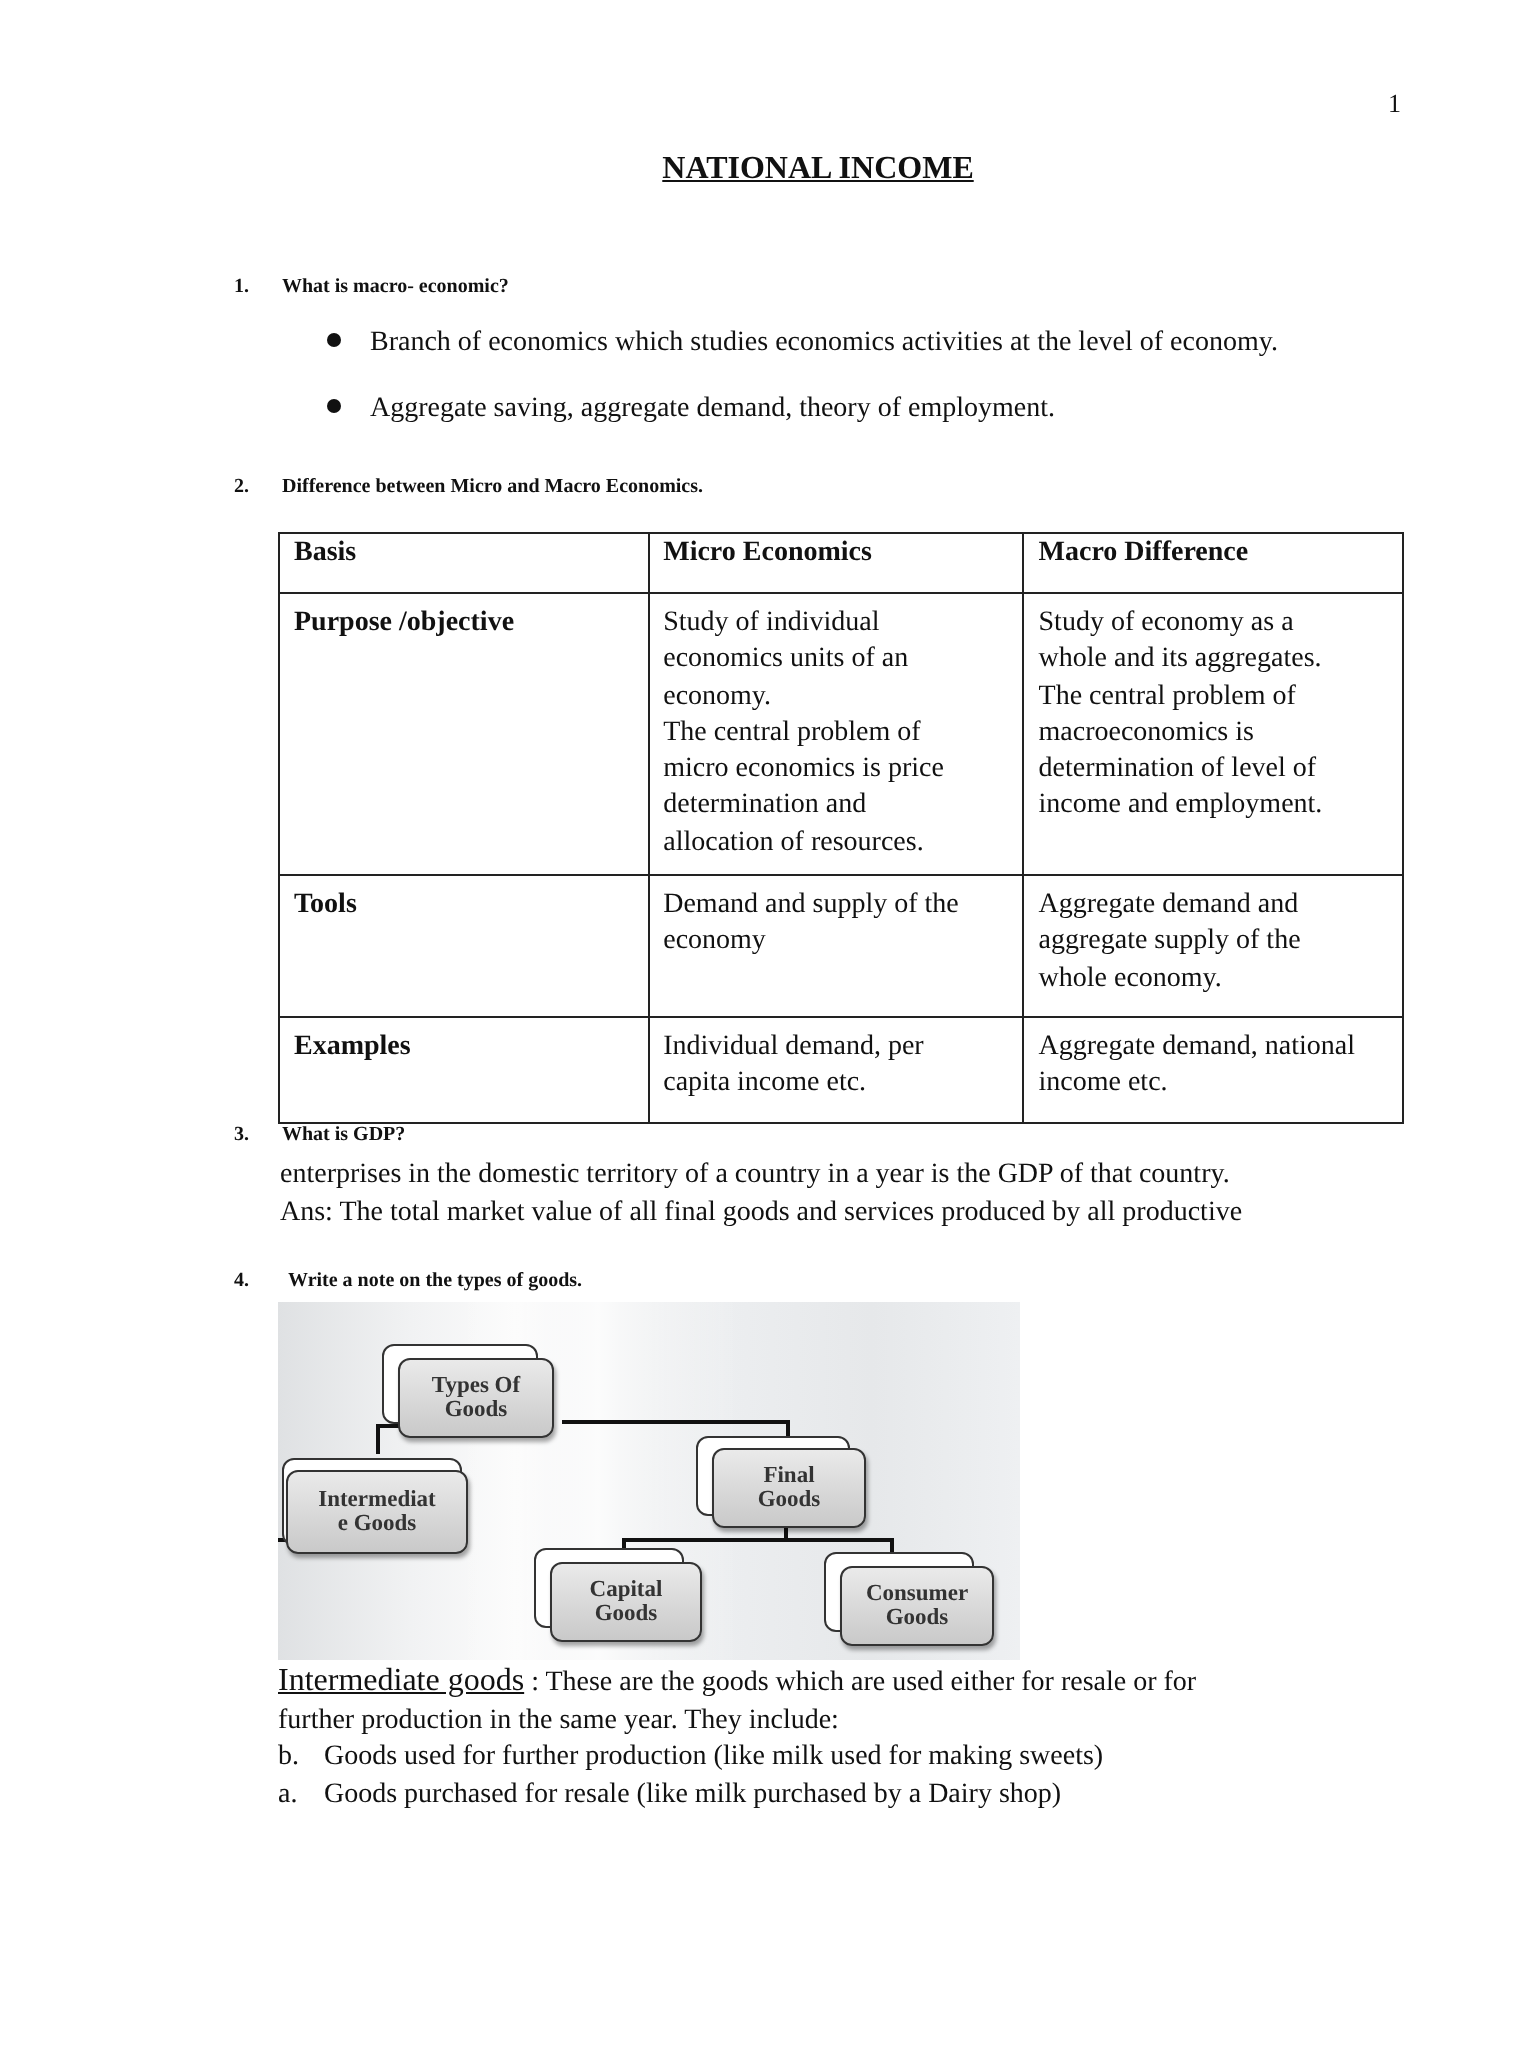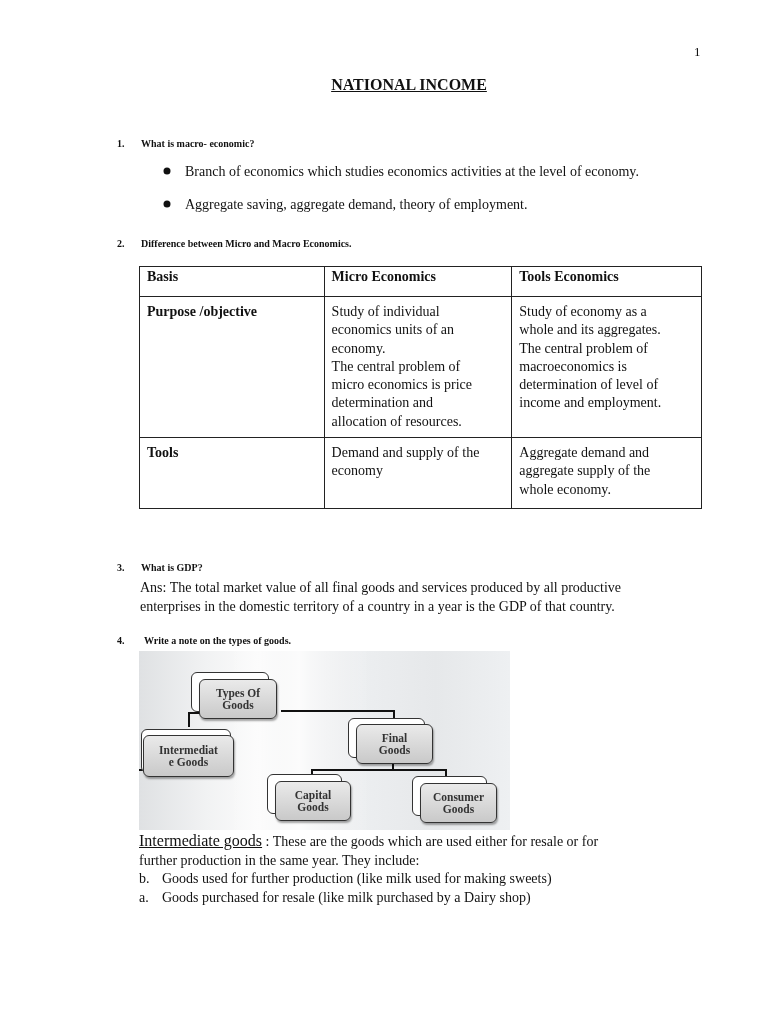--- a/index.html
+++ b/index.html
@@ -60,21 +60,21 @@
 <table class="cmp">
   <colgroup>
       <col style="width:185px">
       <col style="width:188px">
       <col style="width:190px">
     </colgroup>
   <tbody>
       <tr class="r0">
     <td class="h">Basis</td>
     <td class="h">Micro Economics</td>
-    <td class="h">Tools Economics</td>
+    <td class="h">Macro Difference</td>
   </tr>
   <tr class="r1">
     <td class="h">Purpose /objective</td>
     <td>
       <div>Study of individual</div>
       <div>economics units of an</div>
       <div>economy.</div>
       <div>The central problem of</div>
       <div>micro economics is price</div>
       <div>determination and</div>
@@ -94,29 +94,40 @@
     <td>
       <div>Demand and supply of the</div>
       <div>economy</div>
     </td>
     <td>
       <div>Aggregate demand and</div>
       <div>aggregate supply of the</div>
       <div>whole economy.</div>
     </td>
   </tr>
+  <tr class="r3">
+    <td class="h">Examples</td>
+    <td>
+      <div>Individual demand, per</div>
+      <div>capita income etc.</div>
+    </td>
+    <td>
+      <div>Aggregate demand, national</div>
+      <div>income etc.</div>
+    </td>
+  </tr>
 </tbody>
   </table>
 
 <div class="abs q" style="left:117px; top:562px;">
   <span class="n">3.</span><span>What is GDP?</span>
 </div>
 <div class="abs body" style="left:140px; top:579px;">
+  <div>enterprises in the domestic territory of a country in a year is the GDP of that country.</div>
   <div>Ans: The total market value of all final goods and services produced by all productive</div>
-  <div>enterprises in the domestic territory of a country in a year is the GDP of that country.</div>
 </div>
 
 <div class="abs q" style="left:117px; top:635px;">
   <span class="n" style="width:27px">4.</span><span>Write a note on the types of goods.</span>
 </div>
 
 <div class="abs diagram">
   <div class="sheen"></div>
 
   <div class="line" style="left:142px; top:59px; width:113px; height:2px;"></div>

